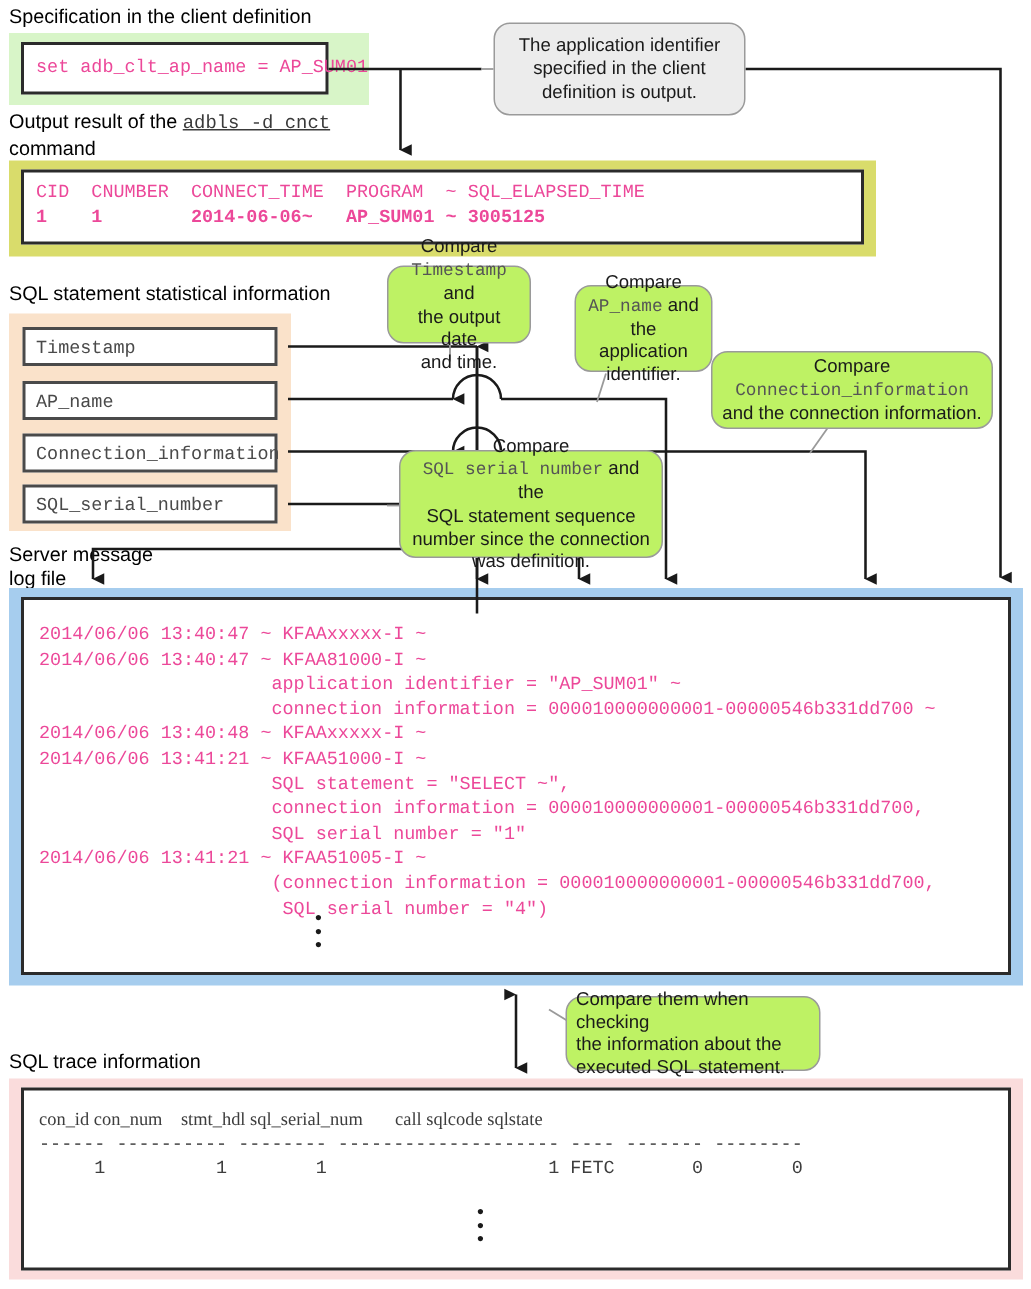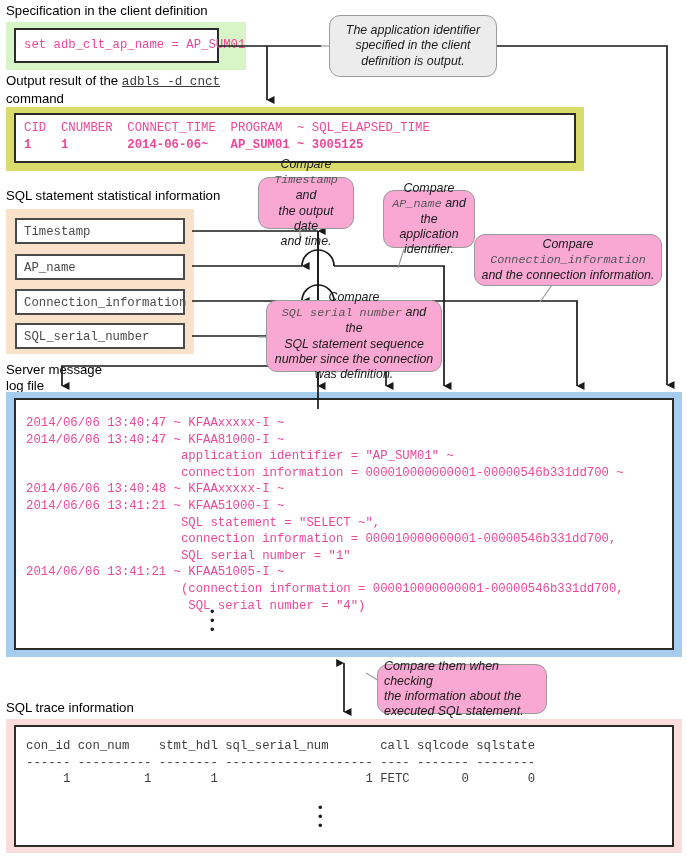--- a/index.html
+++ b/index.html
@@ -87,24 +87,23 @@
     border-radius: 11px;
     box-sizing: border-box;
     text-align: center;
     font-family: "Liberation Sans", sans-serif;
     font-size: 12.4px;
     line-height: 15.2px;
     color: #1a1a1a;
     display: flex;
     align-items: center;
     justify-content: center;
-    font-style: italic;
   }
   .callout.plain {
-    background: #f9a8d4;
+    background: #bef264;
   }
   .callout .mono {
     font-family: "Liberation Mono", monospace;
     font-size: 11.8px;
     color: #555;
   }
   .callout-inner { white-space: normal; padding: 0 6px; }
 
   
   .vdots {
@@ -181,21 +180,21 @@
     <span>•</span>
     <span>•</span>
     <span>•</span>
   </div>
 
   <div class="caption abs" style="left:6px; top:700px;">SQL trace information</div>
 
   <div class="panel panel-pink" style="left:6px; top:719px; width:676px; height:134px;"></div>
   <div class="codebox" style="left:14px; top:725px; width:660px; height:122px;"></div>
 
-  <div class="codetext dark" style="left:26px; top:738px;">con_id con_num    stmt_hdl sql_serial_num       call sqlcode sqlstate</div>
+  <div class="codetext dark" style="left:26px; top:738px;font-family:Liberation Serif, serif;">con_id con_num    stmt_hdl sql_serial_num       call sqlcode sqlstate</div>
   <div class="codetext dark" style="left:26px; top:755px;">------ ---------- -------- -------------------- ---- ------- --------</div>
   <div class="codetext dark" style="left:26px; top:771px;">     1          1        1                    1 FETC       0        0</div>
 
   <div class="vdots" style="left:318px; top:803px;">
     <span>•</span>
     <span>•</span>
     <span>•</span>
   </div>
 
   <svg class="overlay" viewBox="0 0 687 859">

